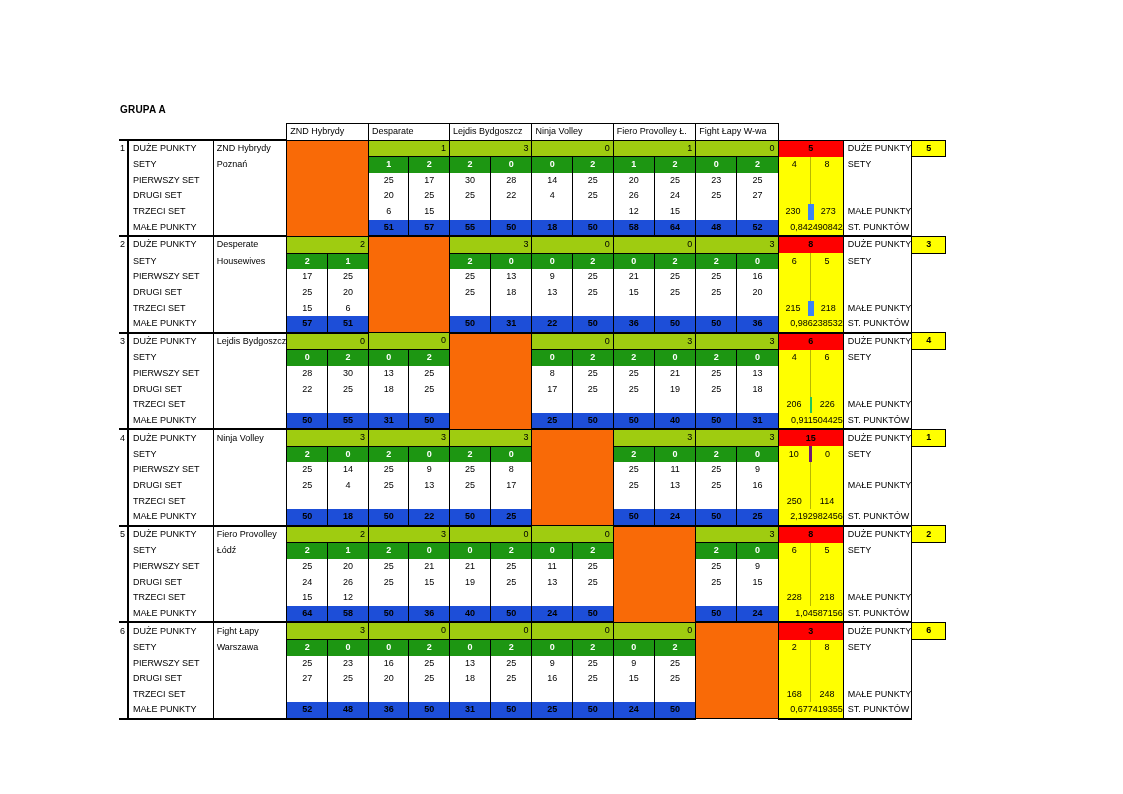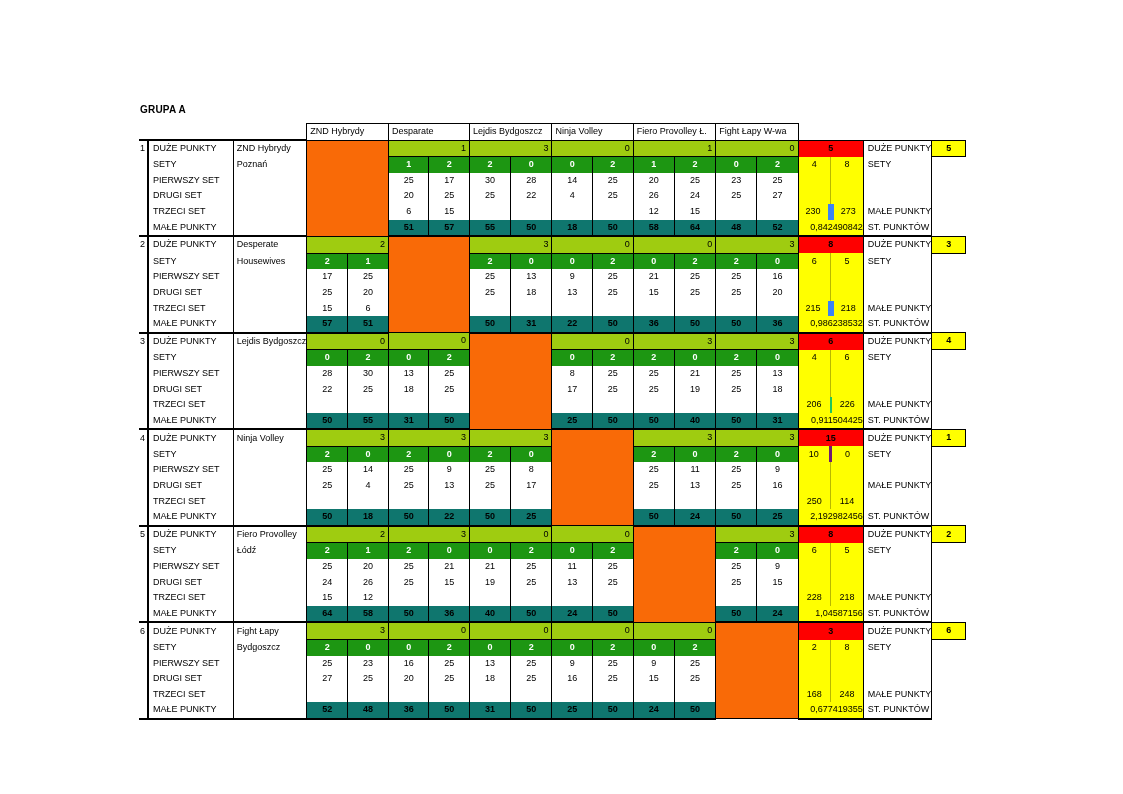--- a/index.html
+++ b/index.html
@@ -1,21 +1,21 @@
 <!DOCTYPE html>
 <html><head>
 <meta charset="utf-8">
 <style>
   html,body{margin:0;padding:0;}
   body{
     width:1123px;height:794px;background:#ffffff;
     font-family:"Liberation Sans", sans-serif;
     -webkit-font-smoothing:antialiased;
   }
-  #sheet{position:relative;width:946px;height:794px;overflow:hidden;margin-left:20px;}
+  #sheet{position:relative;width:946px;height:794px;overflow:hidden;}
 
   #grupa-title{
     position:absolute;left:120px;top:104px;
     font-size:10px;font-weight:bold;color:#000;letter-spacing:.2px;
   }
 
   table.grid{
     position:absolute;left:119px;top:123px;
     border-collapse:collapse;
     table-layout:fixed;
@@ -40,21 +40,21 @@
   .bt{border-top:1px solid #000;}
   .bb{border-bottom:1px solid #000;}
   .thick-t{border-top:2px solid #000;}
   .thick-b{border-bottom:2px solid #000;}
   .thick-l{border-left:2px solid #000;}
 
   
   .f-orange{background:#f96a07;}
   .f-lime{background:#9fcc10;}
   .f-green{background:#1d9612;color:#ffffff;font-weight:bold;}
-  .f-blue{background:#0f766e;font-weight:bold;}
+  .f-blue{background:#1d4ed8;font-weight:bold;}
   .f-red{background:#fe0000;}
   .f-yellow{background:#ffff00;}
 
   .hdr-team{
     font-size:9px;text-align:left;padding-left:3px !important;
     background:#ffffff;
   }
 
   .rowlabel{font-size:9px;text-align:left;padding-left:4px !important;background:#fff;}
   .idxcell{font-size:9px;text-align:right;padding-right:2px !important;background:#fff;}
@@ -668,21 +668,21 @@
           <td class="f-lime dpnum bl br bt" colspan="2">0</td>
           <td class="f-lime dpnum bl br bt" colspan="2">0</td>
           <td class="f-orange bx" rowspan="6" colspan="2"></td>
           <td class="f-red sumbig bl br bt" colspan="2">3</td>
           <td class="rowlabel bl br bt">DUŻE PUNKTY</td>
           <td class="f-yellow rankbig bx">6</td>
         </tr>
         <tr>
           <td class="idxcell"></td>
           <td class="rowlabel thick-l br">SETY</td>
-          <td class="teamname br">Bydgoszcz</td>
+          <td class="teamname br">Warszawa</td>
           <td class="f-green sety-cell bl br bt">2</td>
           <td class="f-green sety-cell br bt">0</td>
           <td class="f-green sety-cell bl br bt">0</td>
           <td class="f-green sety-cell br bt">2</td>
           <td class="f-green sety-cell bl br bt">0</td>
           <td class="f-green sety-cell br bt">2</td>
           <td class="f-green sety-cell bl br bt">0</td>
           <td class="f-green sety-cell br bt">2</td>
           <td class="f-green sety-cell bl br bt">0</td>
           <td class="f-green sety-cell br bt">2</td>

